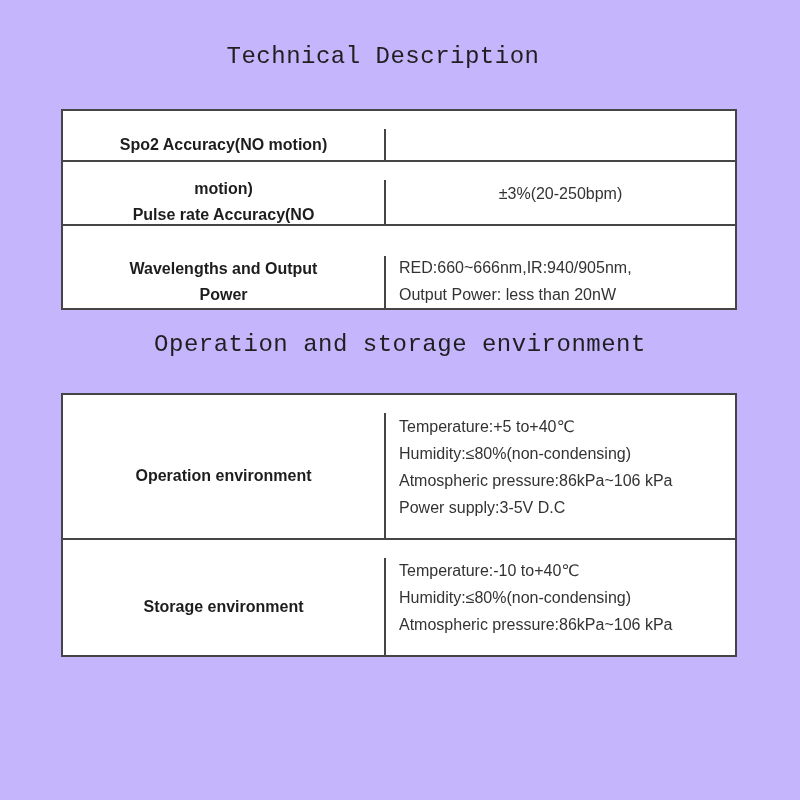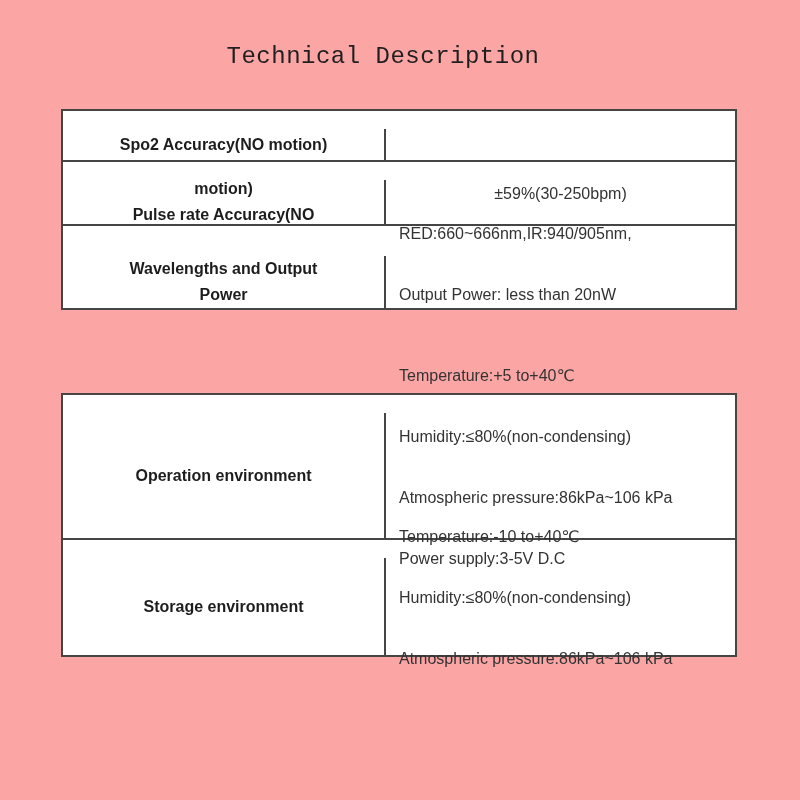--- a/index.html
+++ b/index.html
@@ -4,21 +4,21 @@
 <style>
   html, body {
     margin: 0;
     padding: 0;
     background: #ffffff;
   }
   .page {
     position: relative;
     width: 800px;
     height: 800px;
-    background: #fca5a5;
+    background: #c4b5fd;
     overflow: hidden;
     font-family: "Liberation Sans", "DejaVu Sans", sans-serif;
     color: #303030;
   }
   .heading {
     position: absolute;
     left: 0;
     right: 0;
     margin: 0;
     text-align: center;
@@ -85,21 +85,20 @@
     line-height: 27px;
     color: #333333;
   }
   .cell-value.align-center {
     text-align: center;
   }
   .cell-value.align-left {
     text-align: left;
     padding-left: 13px;
     padding-right: 6px;
-    gap: 34px;
   }
   .cell-value .line,
   .cell-label .line {
     white-space: nowrap;
   }
 </style>
 </head>
 <body>
 
 <div class="page">
@@ -115,37 +114,38 @@
         </div>
     </div>
     <div class="row row-1">
       <div class="cell cell-label">
           <div>
             <div class="line">motion)</div>
             <div class="line">Pulse rate Accuracy(NO</div>
           </div>
         </div>
       <div class="cell cell-value align-center">
-          <div class="line">±59%(30-250bpm)</div>
+          <div class="line">±3%(20-250bpm)</div>
         </div>
     </div>
     <div class="row row-2">
       <div class="cell cell-label">
           <div>
             <div class="line">Wavelengths and Output</div>
             <div class="line">Power</div>
           </div>
         </div>
       <div class="cell cell-value align-left">
           <div class="line">RED:660~666nm,IR:940/905nm,</div>
           <div class="line">Output Power: less than 20nW</div>
         </div>
     </div>
   </div>
 
+  <h2 class="heading heading2">Operation and storage environment</h2>
 
   <div class="tbl tbl2">
     <div class="row row-0">
       <div class="cell cell-label">
           <div>
             <div class="line">Operation environment</div>
           </div>
         </div>
       <div class="cell cell-value align-left">
           <div class="line">Temperature:+5 to+40℃</div>

